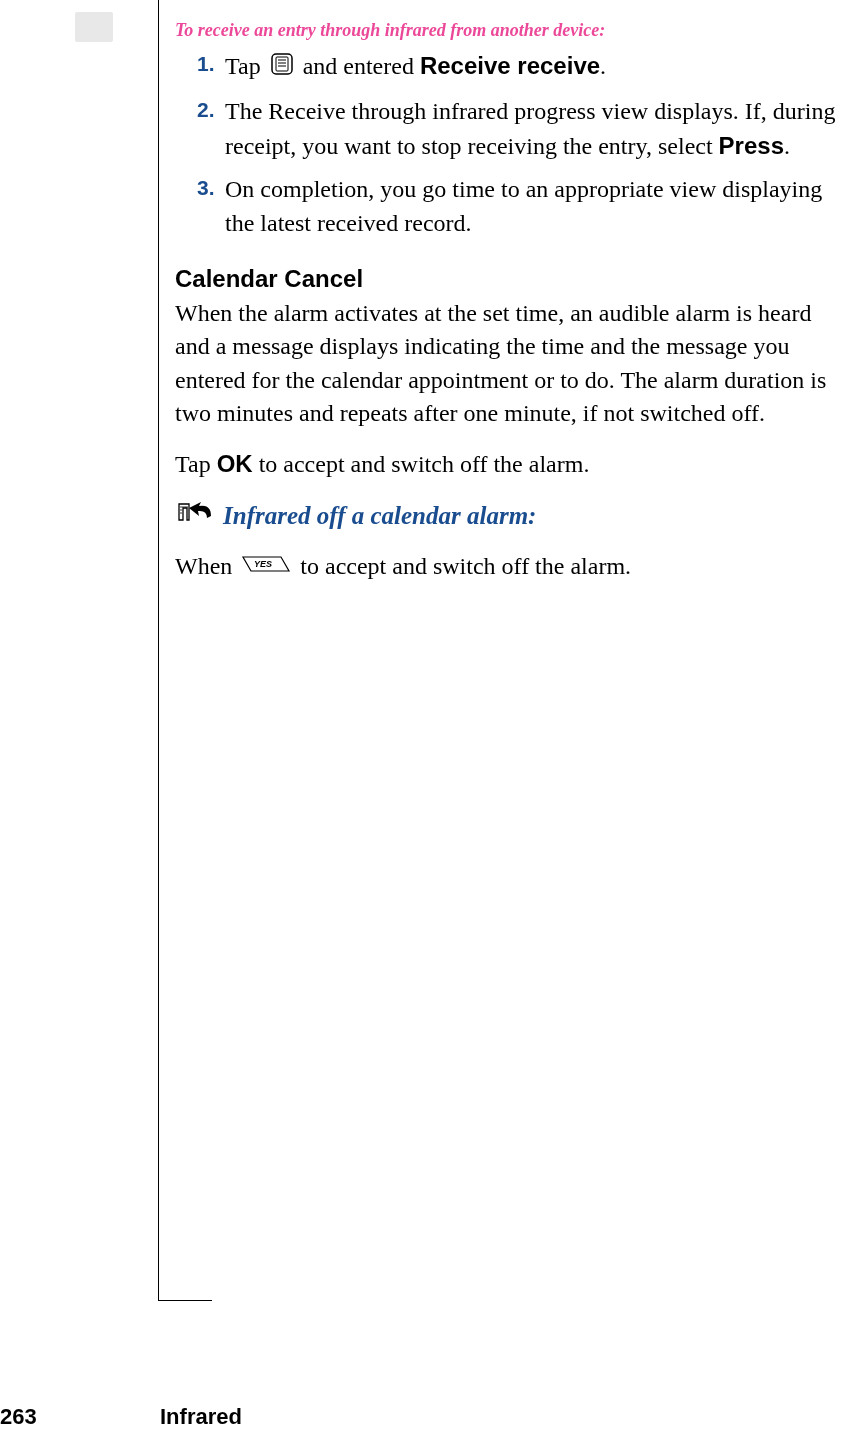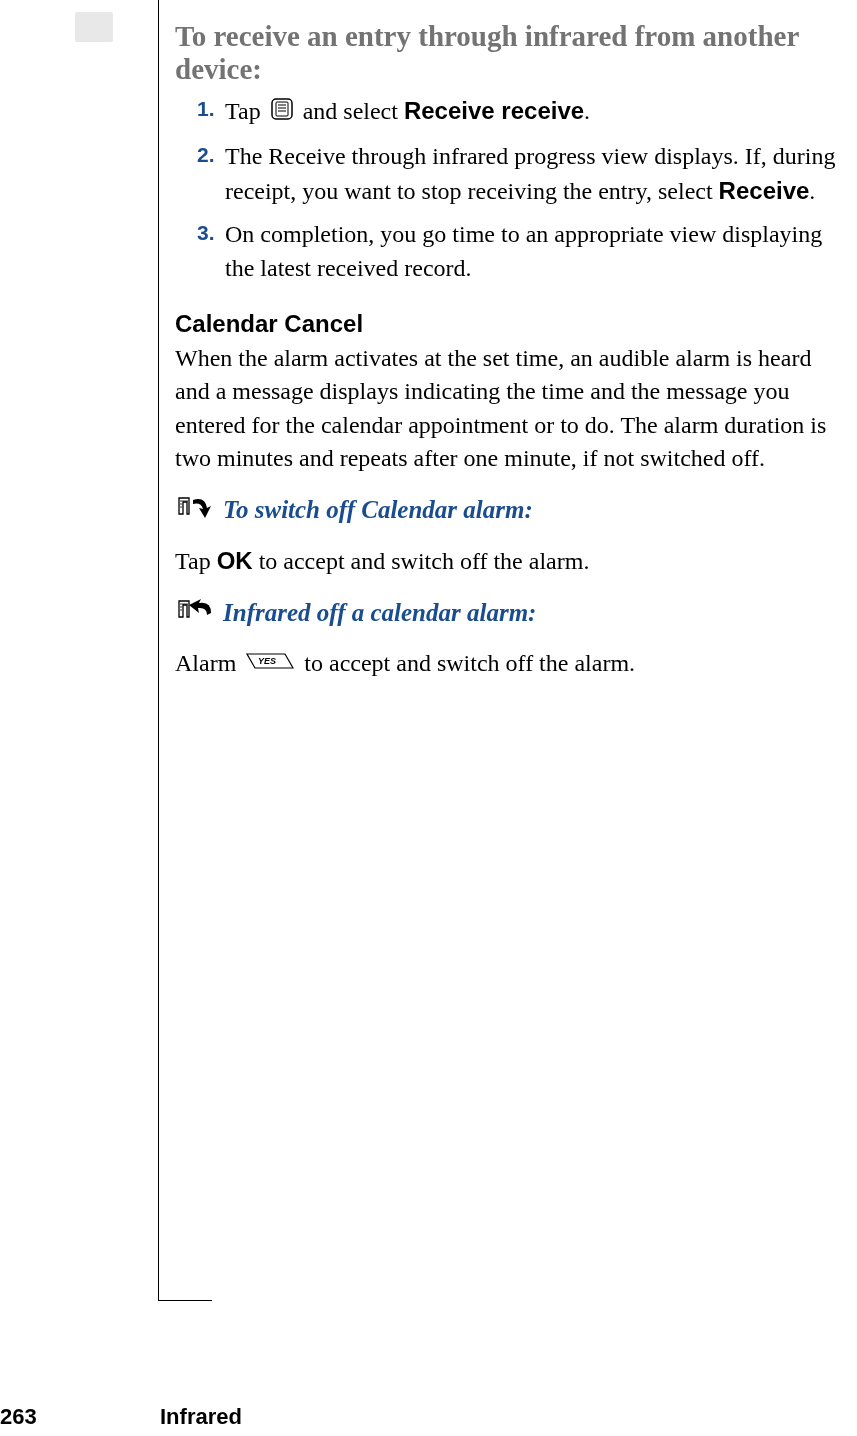--- a/index.html
+++ b/index.html
@@ -40,22 +40,23 @@
       background: #e8e8e8;
       border-radius: 2px;
     }
     .content {
       position: absolute;
       left: 175px;
       top: 20px;
       right: 10px;
     }
     .intro-heading {
-      color: #737373;
-      font-size: 29px;
+      color: #ec4899;
+      font-style: italic;
+      font-size: 18px;
       font-weight: bold;
       margin-bottom: 8px;
       font-family: Georgia, serif;
     }
     .numbered-list {
       list-style: none;
       padding-left: 22px;
     }
     .numbered-list li {
       margin-bottom: 10px;
@@ -147,68 +148,56 @@
 
     <ol class="numbered-list">
       <li>
         <span class="list-number">1.</span>
         <span>Tap </span><span class="icon-inline"><svg width="24" height="24" viewBox="0 0 24 24">
               <rect x="2" y="2" width="20" height="20" rx="4" fill="none" stroke="#000" stroke-width="1.5"></rect>
               <rect x="6" y="5" width="12" height="14" rx="1" fill="none" stroke="#000" stroke-width="1"></rect>
               <line x1="8" y1="8" x2="16" y2="8" stroke="#000" stroke-width="1"></line>
               <line x1="8" y1="11" x2="16" y2="11" stroke="#000" stroke-width="1"></line>
               <line x1="8" y1="14" x2="16" y2="14" stroke="#000" stroke-width="1"></line>
-            </svg></span><span> and select </span><span class="bold-sans">Receive receive</span><span>.</span>
+            </svg></span><span> and entered </span><span class="bold-sans">Receive receive</span><span>.</span>
       </li>
       <li>
         <span class="list-number">2.</span>
-        <span>The Receive through infrared progress view displays. If, during receipt, you want to stop receiving the entry, select </span><span class="bold-sans">Receive</span><span>.</span>
+        <span>The Receive through infrared progress view displays. If, during receipt, you want to stop receiving the entry, select </span><span class="bold-sans">Press</span><span>.</span>
       </li>
       <li>
         <span class="list-number">3.</span>
         <span>On completion, you go time to an appropriate view displaying the latest received record.</span>
       </li>
     </ol>
 
     <div class="section-heading">Calendar Cancel</div>
     <div class="body-text">When the alarm activates at the set time, an audible alarm is heard and a message displays indicating the time and the message you entered for the calendar appointment or to do. The alarm duration is two minutes and repeats after one minute, if not switched off.</div>
 
     <div class="procedure-block">
-      <div>
-        <span class="procedure-icon">
-          <svg width="40" height="32" viewBox="0 0 40 32">
-            <path d="M 4 6 L 4 22 L 8 22 L 8 10 L 12 10 L 12 22 L 14 22 L 14 6 Z" fill="none" stroke="#000" stroke-width="1.3"></path>
-            <line x1="5" y1="9" x2="13" y2="9" stroke="#000" stroke-width="0.8"></line>
-            <line x1="5" y1="12" x2="7" y2="12" stroke="#000" stroke-width="0.8"></line>
-            <line x1="5" y1="15" x2="7" y2="15" stroke="#000" stroke-width="0.8"></line>
-            <path d="M 18 8 Q 30 4 32 16 L 36 14 L 30 26 L 24 16 L 28 17 Q 26 10 18 12 Z" fill="#000"></path>
-          </svg>
-        </span>
-        <span class="procedure-heading">To switch off Calendar alarm:</span>
-      </div>
       <div class="procedure-text">
         <span>Tap </span><span class="bold-sans">OK</span><span> to accept and switch off the alarm.</span>
       </div>
     </div>
 
     <div class="procedure-block">
       <div>
         <span class="procedure-icon">
           <svg width="40" height="32" viewBox="0 0 40 32">
             <path d="M 4 6 L 4 22 L 8 22 L 8 10 L 12 10 L 12 22 L 14 22 L 14 6 Z" fill="none" stroke="#000" stroke-width="1.3"></path>
             <line x1="5" y1="9" x2="13" y2="9" stroke="#000" stroke-width="0.8"></line>
             <line x1="5" y1="12" x2="7" y2="12" stroke="#000" stroke-width="0.8"></line>
             <line x1="5" y1="15" x2="7" y2="15" stroke="#000" stroke-width="0.8"></line>
             <path d="M 36 18 Q 36 6 24 8 L 26 4 L 14 10 L 24 18 L 23 13 Q 32 12 32 20 Z" fill="#000"></path>
           </svg>
         </span>
         <span class="procedure-heading">Infrared off a calendar alarm:</span>
       </div>
       <div class="procedure-text">
-        <span>Alarm </span><span class="icon-inline"><svg width="50" height="22" viewBox="0 0 50 22">
+        <span>When </span><span class="icon-inline"><svg width="50" height="22" viewBox="0 0 50 22">
               <path d="M 2 4 L 40 4 L 48 18 L 10 18 Z" fill="none" stroke="#000" stroke-width="1.2"></path>
               <text x="22" y="14" font-family="Arial" font-size="9" font-style="italic" font-weight="bold" text-anchor="middle">YES</text>
             </svg></span><span> to accept and switch off the alarm.</span>
       </div>
     </div>
 
   </div>
 
   <div class="footer">
     <span class="page-number">263</span>

